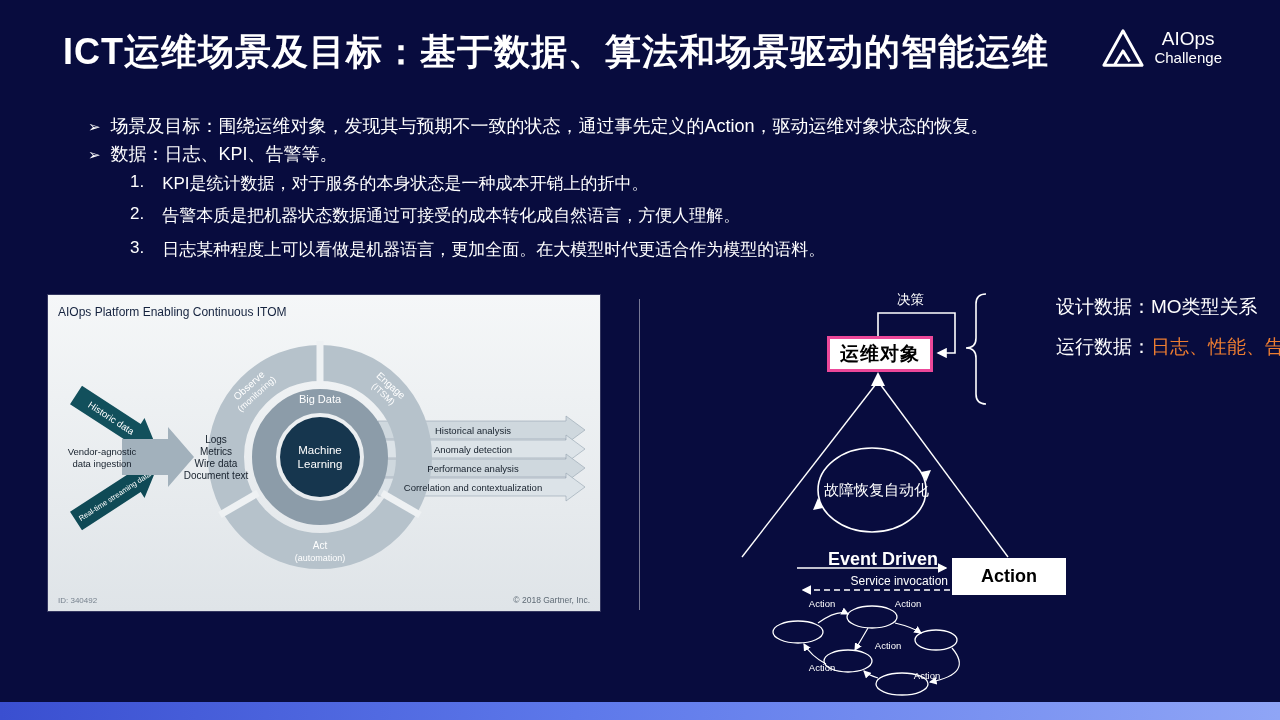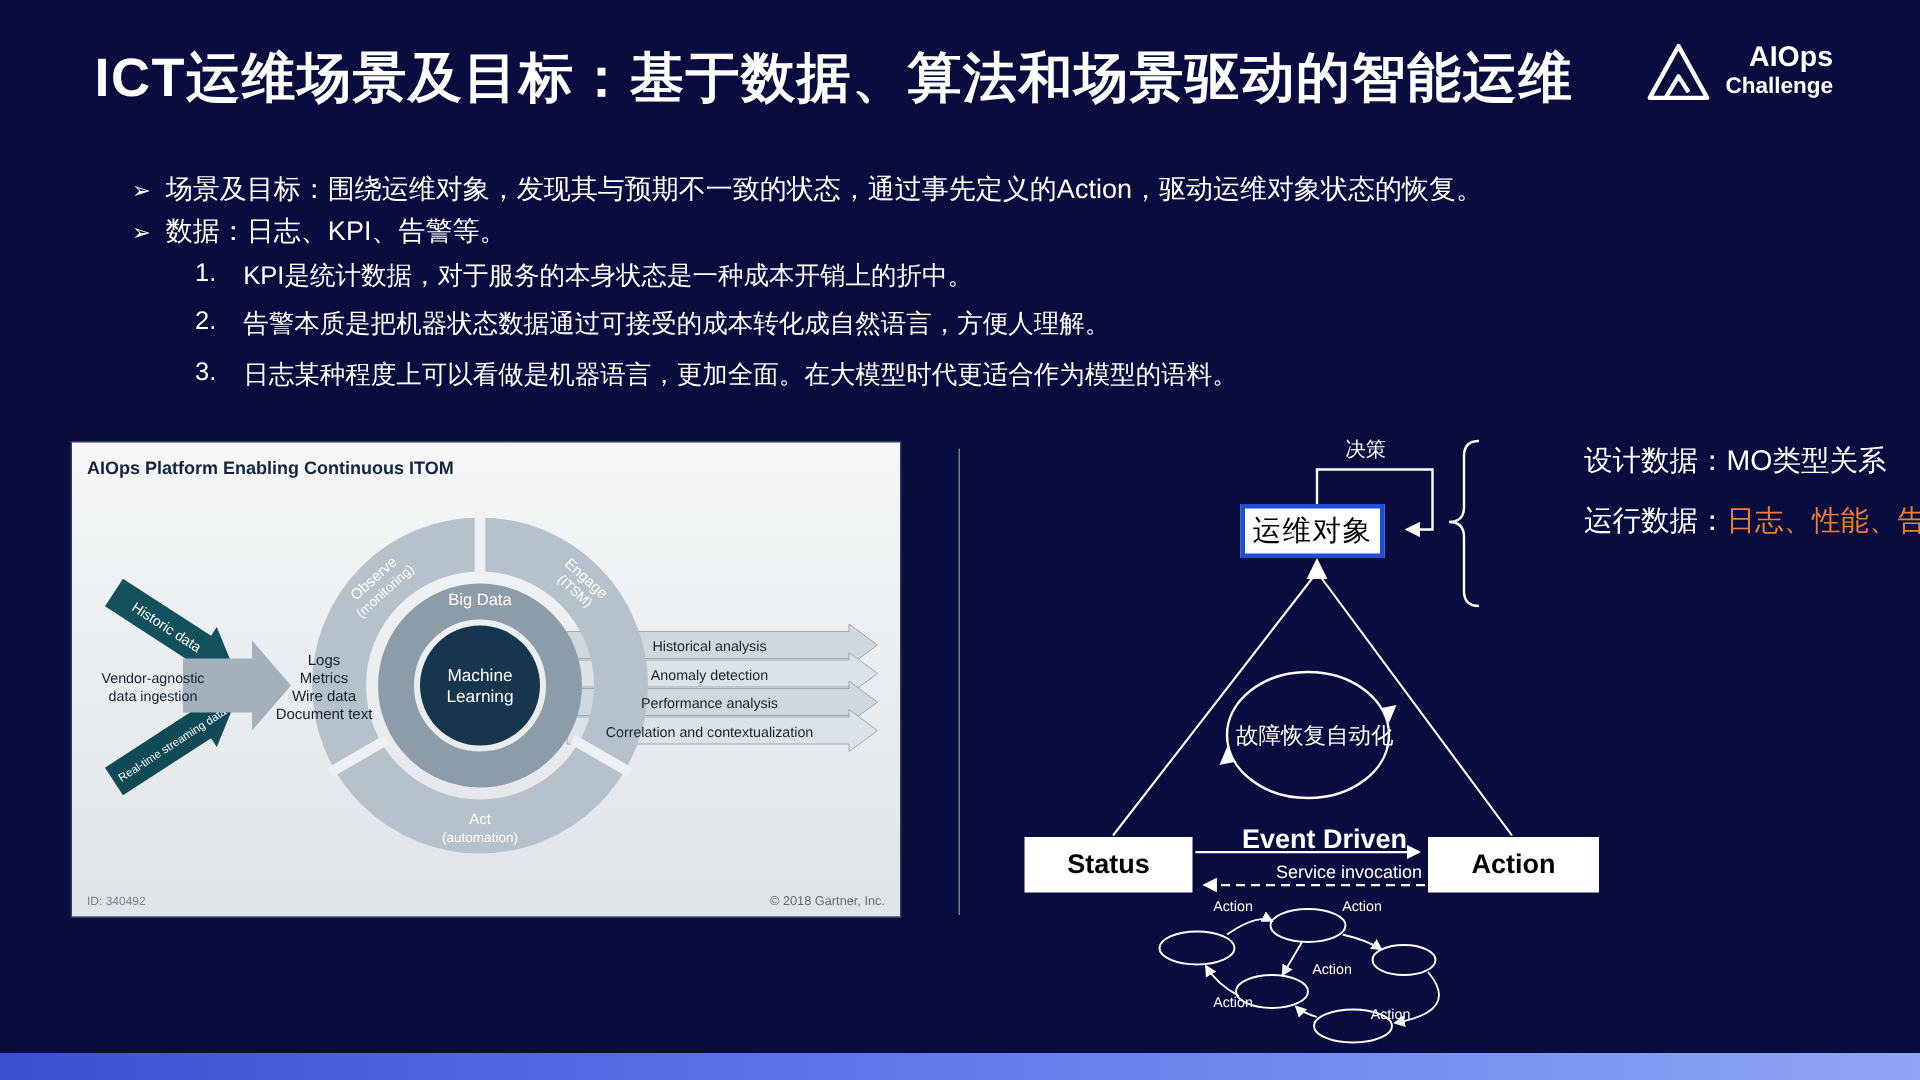--- a/index.html
+++ b/index.html
@@ -2,36 +2,36 @@
 <html><head>
 <meta charset="utf-8">
 <style>
   *{margin:0;padding:0;box-sizing:border-box}
   html,body{width:1280px;height:720px;overflow:hidden;background:#080c3e}
   .slide{position:relative;width:1280px;height:720px;overflow:hidden;color:#fff;
     font-family:"Liberation Sans","DejaVu Sans",sans-serif;
     background:linear-gradient(180deg,#0B0F52 0%,#1018630 0%,#101863 45%,#1A2787 75%,#2C41BE 96%,#3A52D6 100%)}
   .title{position:absolute;left:63px;top:28px;font-size:36px;font-weight:700;letter-spacing:1px;white-space:nowrap}
   .logo{position:absolute;right:58px;top:26px;display:flex;align-items:center;gap:8px}
-  .logo-text{font-weight:700;line-height:1.1;text-align:right}
+  .logo-text{font-weight:400;line-height:1.1;text-align:center}
   .logo-l1{font-size:19px}
   .logo-l2{font-size:15px}
   .line{position:absolute;white-space:nowrap}
   .bullet-line{display:flex;gap:10px;font-size:18px;align-items:baseline}
   .marker{font-size:15px}
   .num-line{display:flex;gap:18px;font-size:17px}
   .gartner{position:absolute;left:48px;top:295px;width:552px;height:316px;
     background:linear-gradient(180deg,#f5f7f8,#dfe4e8);box-shadow:0 0 0 1px rgba(255,255,255,.18)}
-  .gartner-title{position:absolute;left:10px;top:10px;font-size:12px;font-weight:700;color:#15233f;z-index:2}
+  .gartner-title{position:absolute;left:10px;top:10px;font-size:12px;font-weight:400;color:#15233f;z-index:2}
   .gartner svg{position:absolute;inset:0}
   svg text{font-family:"Liberation Sans","DejaVu Sans",sans-serif}
   .divider{position:absolute;left:639px;top:299px;width:1px;height:311px;background:rgba(255,255,255,.45)}
   .dsvg{position:absolute;left:640px;top:280px;width:640px;height:440px}
-  .mo-box{position:absolute;left:827px;top:336px;width:96px;height:36px;background:#fff;
-    border:3px solid #1d4ed8;color:#000;font-size:19px;font-weight:400;letter-spacing:1px;
+  .mo-box{position:absolute;left:827px;top:336px;width:106px;height:36px;background:#fff;
+    border:3px solid #ec4899;color:#000;font-size:19px;font-weight:700;letter-spacing:1px;
     display:flex;align-items:center;justify-content:center}
   .white-box{position:absolute;background:#fff;color:#000;font-weight:700;font-size:18px;
     display:flex;align-items:center;justify-content:center}
   .status-box{left:683px;top:558px;width:112px;height:37px}
   .action-box{left:952px;top:558px;width:114px;height:37px}
   .dlabel{position:absolute;color:#fff;text-align:right;white-space:nowrap}
   .decision{left:872px;top:291px;width:52px;font-size:13.5px}
   .cycle-label{left:817px;top:481px;width:112px;font-size:15px}
   .edge-top{left:810px;top:549px;width:128px;font-size:18px;font-weight:600}
   .edge-bottom{left:800px;top:574px;width:148px;font-size:12px}
@@ -190,19 +190,18 @@
   <div class="data-lines">
     <div class="data-row">
       <span>设计数据：</span><span>MO类型关系</span>
     </div>
     <div class="data-row">
       <span>运行数据：</span><span class="hl">日志、性能、告警</span>
     </div>
   </div>
 
   <div class="dlabel cycle-label">故障恢复自动化</div>
-  <div class="white-box status-box">Status</div>
   <div class="white-box action-box">Action</div>
   <div class="dlabel edge-top">Event Driven</div>
   <div class="dlabel edge-bottom">Service invocation</div>
 
   <div class="footer-band"></div>
 </div>
 
 </body></html>

